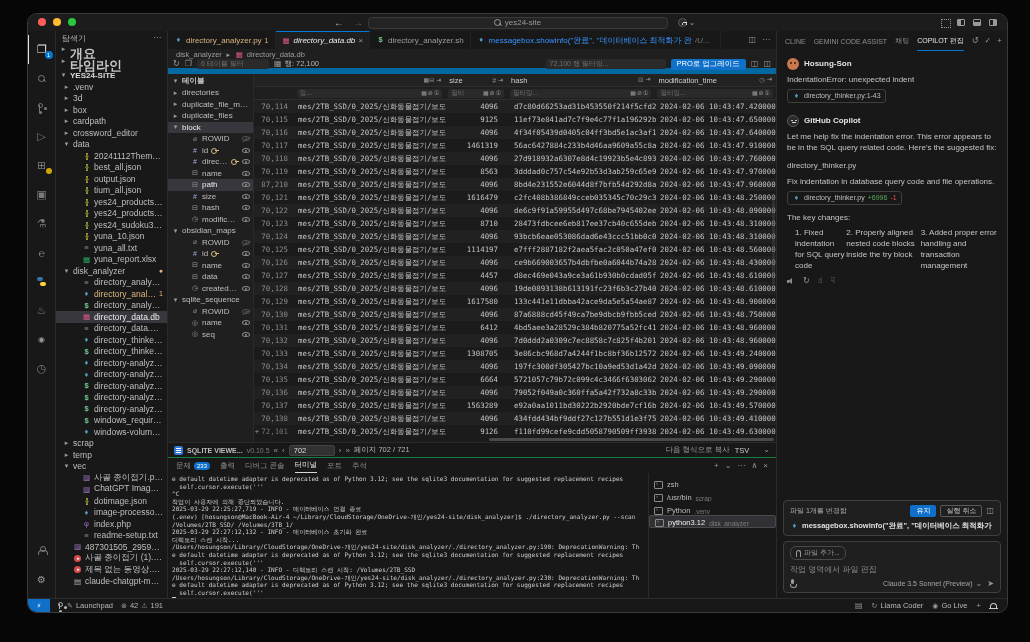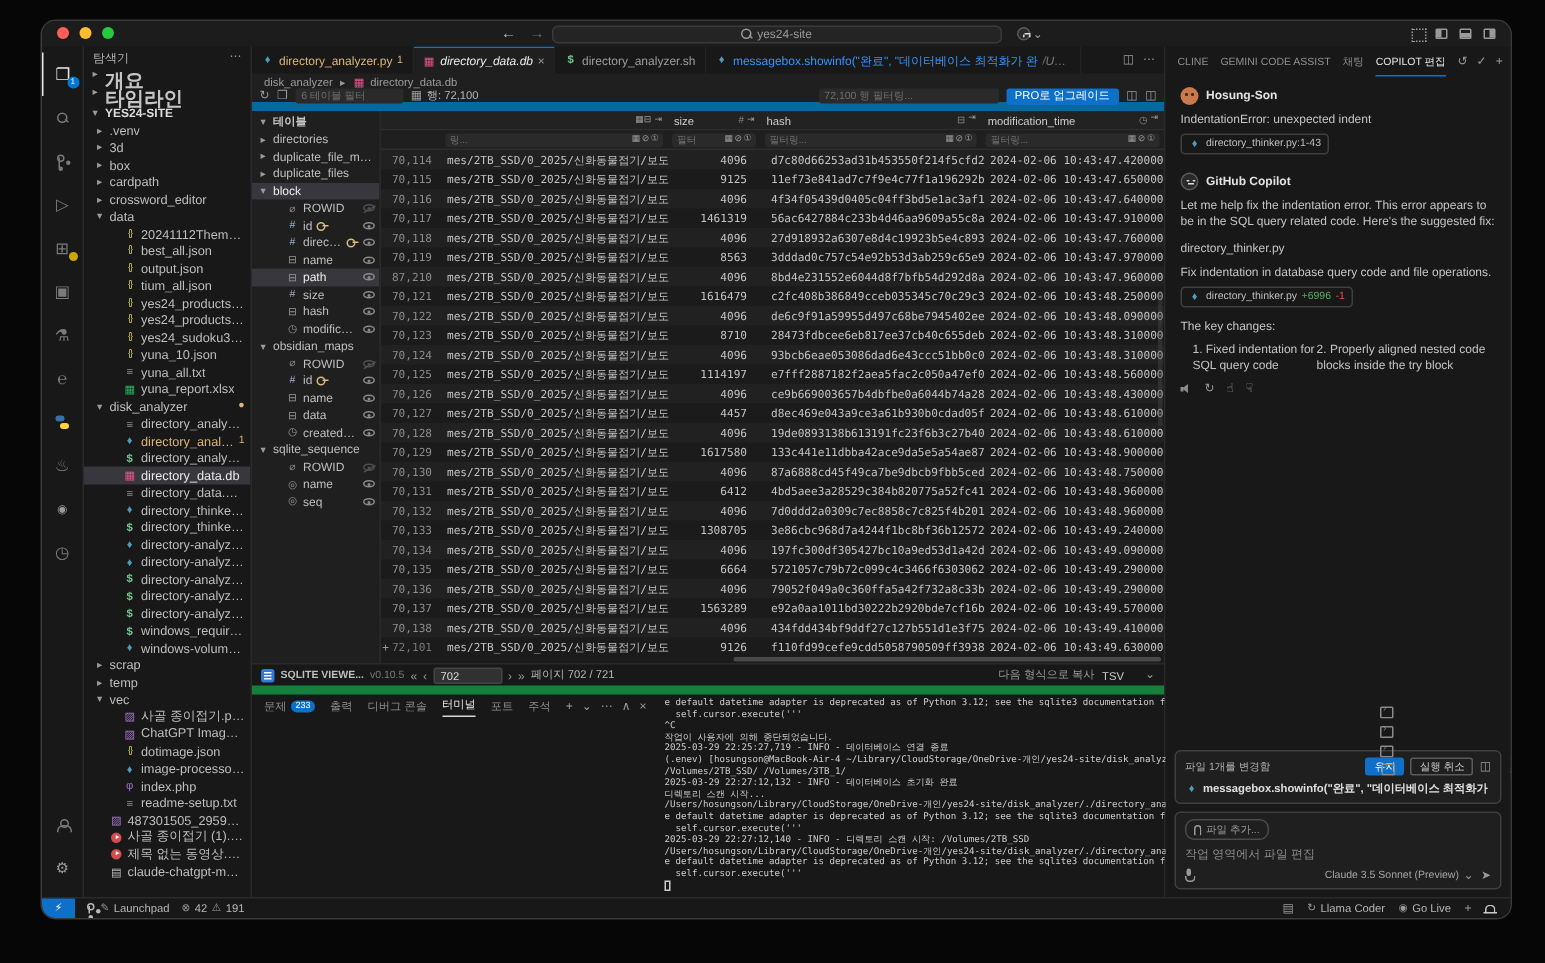--- a/index.html
+++ b/index.html
@@ -161,21 +161,21 @@
 .vscroll{position:absolute;right:1px;top:120px;width:3px;height:90px;background:#4a4a4a66;border-radius:2px}
 
 .pagbar{height:15px;flex:none;border-top:1px solid #2a2a2a;background:#181818;display:flex;align-items:center;gap:4px;padding:0 6px;font-size:7.5px;color:#b5b5b5}
 .pag-name{color:#bdbdbd;font-weight:bold;font-size:7px}
 .pag-ver{color:#7a7a7a;font-size:7px}
 .pag-ico{color:#9a9a9a;font-size:8px}
 .pag-input{width:46px;height:11px;background:#313131;border:1px solid #454545;border-radius:2px;color:#ddd;display:flex;align-items:center;padding-left:4px;font-size:7.5px}
 .copyfmt{margin-left:auto;display:flex;align-items:center;gap:5px;color:#9a9a9a}
 .fmt-sel{display:flex;align-items:center;gap:14px;color:#ccc}
 
-.panel{height:141px;flex:none;border-top:6px solid #15803d;background:#181818;display:flex;flex-direction:row}
+.panel{height:141px;flex:none;border-top:1px solid #15803d;background:#181818;display:flex;flex-direction:column}
 .paneltabs{height:15px;flex:none;display:flex;align-items:center;gap:10px;padding:0 8px;font-size:7.5px;color:#8f8f8f}
 .ptab{display:flex;align-items:center;gap:3px;height:100%}
 .ptab.active{color:#e7e7e7;border-bottom:1px solid #d7d7d7}
 .pbadge{background:#0e70c9;color:#fff;border-radius:6px;font-size:6px;padding:0 3px;line-height:8px}
 .pbadge:empty{display:none}
 .panel-acts{margin-left:auto;display:flex;gap:6px;color:#9a9a9a}
 .panelbody{flex:1;display:flex;min-height:0}
 .termout{flex:1;padding:2px 4px;overflow:hidden;font-family:"DejaVu Sans Mono",monospace;font-size:6.1px;line-height:7.6px;color:#cdcdcd;white-space:pre}
 .cursorblock{display:inline-block;width:4px;height:7px;border:1px solid #cdcdcd}
 .termlist{width:128px;flex:none;border-left:1px solid #2a2a2a;padding-top:3px;font-size:7.5px;color:#bdbdbd}
@@ -1161,20 +1161,21 @@
         <div class="chip">
           <span class="fi py"></span>
           <span>directory_thinker.py</span>
           <span class="plus">+6996</span>
           <span class="minus">-1</span>
         </div>
         <div style="margin-top:3px">The key changes:</div>
         <div class="num-list">
           <div>1. Fixed indentation for SQL query code</div>
             <div>2. Properly aligned nested code blocks inside the try block</div>
+            <div>3. Added proper error handling and transaction management</div>
         </div>
         <div class="feedback">
           <span class="icon-speaker"></span>
           <span class="g g-refresh"></span>
           <span class="g g-thup"></span>
           <span class="g g-thdn"></span>
         </div>
       </div>
       <div class="chatinput">
         <div class="editsbox">

